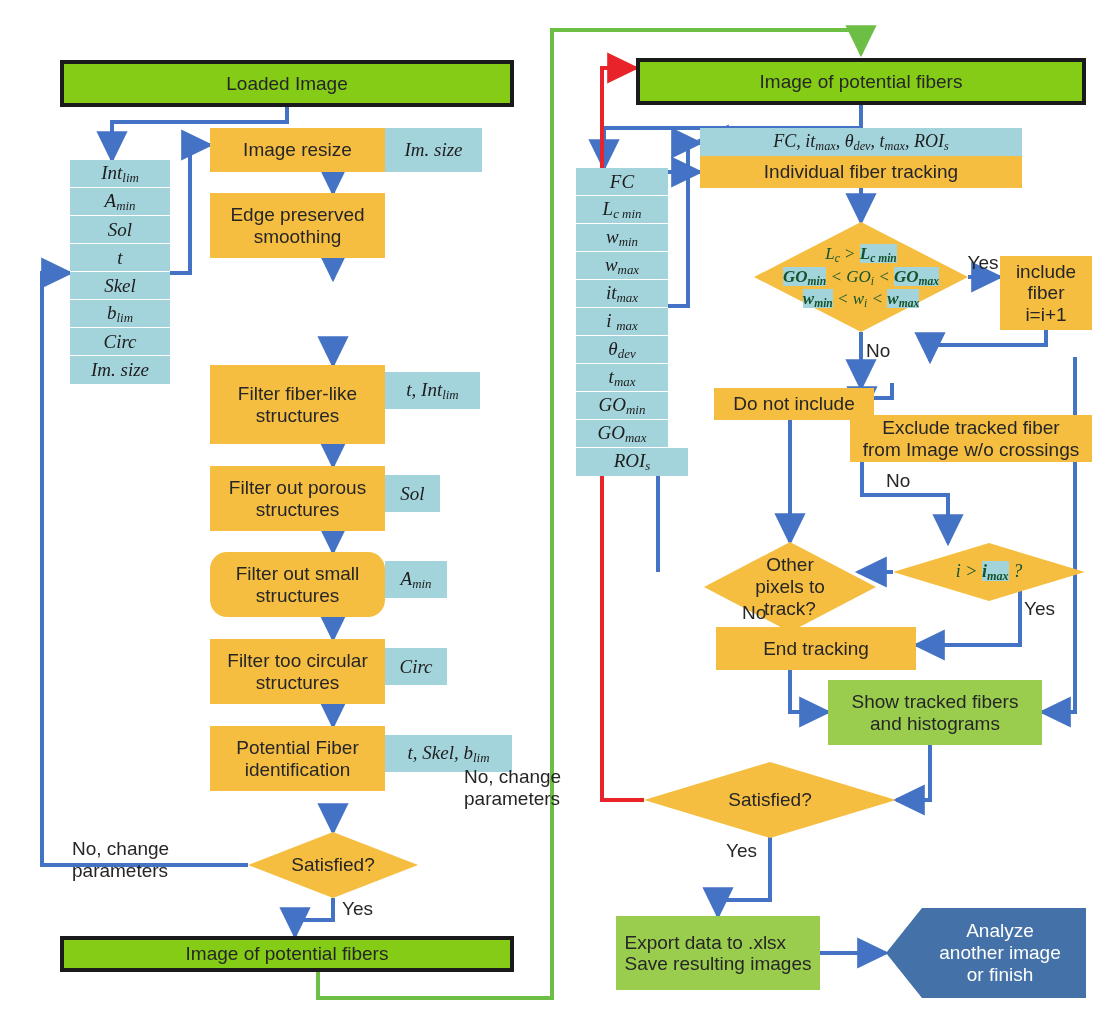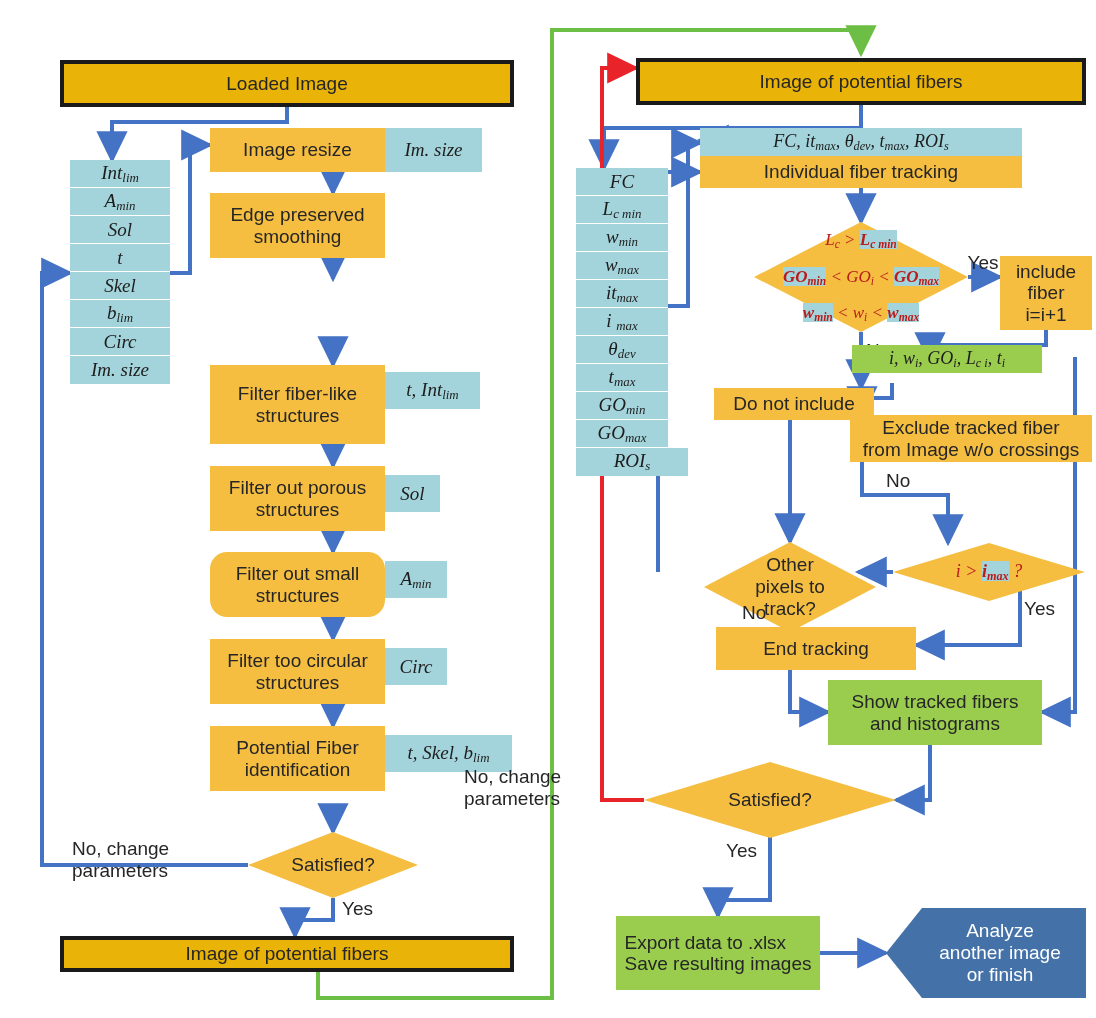--- a/index.html
+++ b/index.html
@@ -3,36 +3,36 @@
 <meta charset="utf-8">
 <title>Fiber Analysis Workflow Flowchart</title>
 <style>
   html,body{margin:0;padding:0;background:#ffffff;}
   body{font-family:"Liberation Sans", sans-serif;}
   #canvas{position:relative;width:1096px;height:1018px;background:#fff;overflow:hidden;}
   #edges{position:absolute;left:0;top:0;width:1096px;height:1018px;}
   .node{position:absolute;box-sizing:border-box;display:flex;align-items:center;
         justify-content:center;text-align:center;line-height:1.12;color:#262626;}
   
-  .term{background:#eab308;border:4px solid #1a1a1a;font-size:19px;}
+  .term{background:#84cc16;border:4px solid #1a1a1a;font-size:19px;}
   .proc{background:#F5BE41;font-size:19px;}
   .param{background:#A4D4DB;font-style:italic;font-family:"Liberation Serif",serif;
          color:#1d1d1d;font-size:19px;}
   .paramrow{background:#A4D4DB;font-style:italic;font-family:"Liberation Serif",serif;
             color:#1d1d1d;font-size:19px;border-bottom:1.5px solid #ffffff;}
   .data{background:#9ACD4E;font-size:19px;}
   .datait{background:#9ACD4E;font-style:italic;font-family:"Liberation Serif",serif;
           font-size:19px;color:#1d1d1d;}
   .hexblue{background:transparent;color:#ffffff;font-size:19px;}
   .lbl{position:absolute;font-size:19px;color:#262626;text-align:center;
        line-height:1.15;white-space:pre;}
   .diamond-txt{position:absolute;display:flex;align-items:center;justify-content:center;
        text-align:center;color:#262626;font-size:19px;line-height:1.15;pointer-events:none;}
   .cond{font-family:"Liberation Serif",serif;font-style:italic;font-size:17px;
-        line-height:1.3;color:#b91c1c;gap:14px;}
+        line-height:1.3;color:#14532d;}
   .cond .hl{background:#A4D4DB;font-weight:bold;}
   sub{font-size:0.68em;vertical-align:-0.25em;}
   .itm{font-family:"Liberation Serif",serif;font-style:italic;}
 </style>
 </head>
 <body>
 
 <div id="canvas">
 
   <svg id="edges" viewBox="0 0 1096 1018" xmlns="http://www.w3.org/2000/svg">
@@ -264,23 +264,20 @@
   <div class="lbl" style="left:962px;top:252px;width:42px;">Yes</div>
   <div class="lbl" style="left:866px;top:340px;width:34px;text-align:left;">No</div>
 
   <div class="node proc" style="left:1000px;top:256px;width:92px;height:74px;">
     <span style="white-space:pre-line">include fiber
 i=i+1</span>
     </div>
 
   <div class="node proc" style="left:714px;top:388px;width:160px;height:32px;">Do not include</div>
 
-  <div class="node datait" style="left:852px;top:345px;width:190px;height:28px;font-size:18px;">
-    <span class="itm">i, w<sub>i</sub>, GO<sub>i</sub>, L<sub>c i</sub>, t<sub>i</sub></span>
-    </div>
 
   <div class="node proc" style="left:850px;top:415px;width:242px;height:47px;">
     <span style="white-space:pre-line">Exclude tracked fiber
 from Image w/o crossings</span>
     </div>
   <div class="lbl" style="left:886px;top:470px;width:36px;text-align:left;">No</div>
 
   <svg style="position:absolute;left:704px;top:542px;width:172px;height:90px;" viewBox="0 0 172 90">
     <polygon points="86,0 172,45 86,90 0,45" fill="#F5BE41"></polygon>
   </svg>

